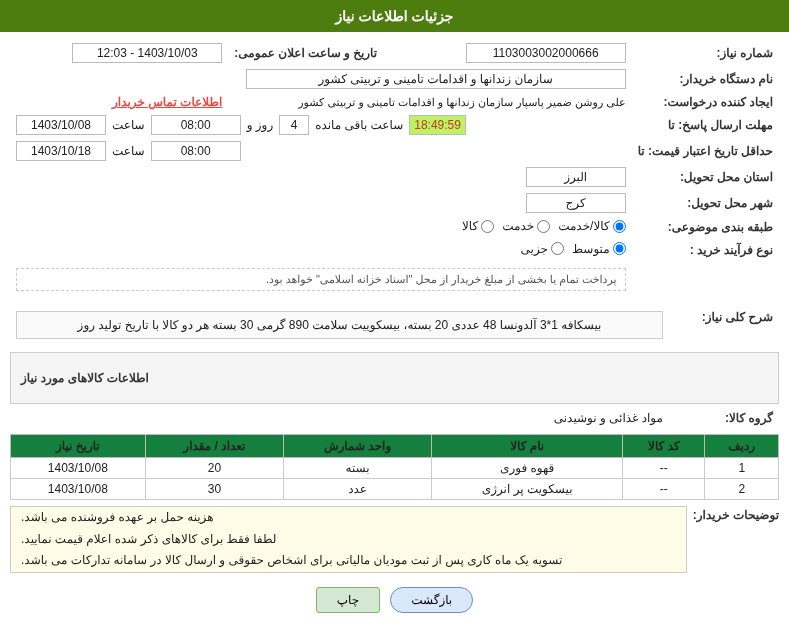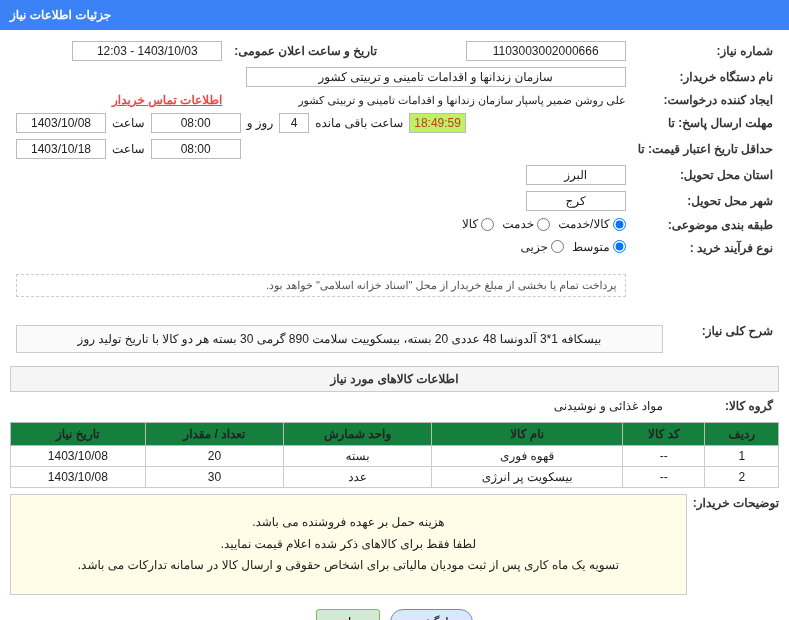--- a/index.html
+++ b/index.html
@@ -10,25 +10,25 @@
       direction: rtl;
       color: #222;
     }
     .page-container {
       width: 789px;
       min-height: 620px;
       background: #fff;
       margin: 0 auto;
     }
     .header {
-      background: #3b82f6;
+      background: #4d7c0f;
       color: #fff;
-      text-align: left;
+      text-align: center;
       padding: 8px 10px;
-      font-size: 12px;
+      font-size: 14px;
       font-weight: bold;
     }
     .main-content {
       padding: 8px 10px;
     }
     .info-table {
       width: 100%;
       border-collapse: collapse;
       margin-bottom: 6px;
     }
@@ -43,25 +43,25 @@
       white-space: nowrap;
       text-align: right;
       width: 110px;
     }
     .value-cell {
       text-align: right;
     }
     .section-title {
       background: #f5f5f5;
       border: 1px solid #ccc;
-      padding: 5px 10px;
+      padding: 18px 10px;
       font-weight: bold;
       color: #333;
       margin: 6px 0 4px 0;
-      text-align: center;
+      text-align: left;
     }
     .data-table {
       width: 100%;
       border-collapse: collapse;
       margin-bottom: 6px;
       font-size: 12px;
     }
     .data-table th {
       background: #15803d;
       border: 1px solid #bbb;
@@ -69,24 +69,24 @@
       text-align: center;
       font-weight: bold;
     }
     .data-table td {
       border: 1px solid #ccc;
       padding: 3px 6px;
       text-align: center;
     }
     .notes-box {
       border: 1px solid #ccc;
-      padding: 17px 10px;
+      padding: 0 10px;
       margin-bottom: 6px;
       background: #fffde7;
-      text-align: center;
+      text-align: left;
       font-size: 12px;
       line-height: 1.8;
     }
     .buyer-notes-row {
       display: flex;
       align-items: flex-start;
       gap: 6px;
     }
     .buyer-label {
       font-weight: bold;
@@ -174,21 +174,21 @@
       font-size: 12px;
       display: inline-block;
       min-width: 30px;
       text-align: center;
     }
     .notice-row {
       border: 1px dashed #ccc;
       padding: 4px 8px;
       font-size: 11px;
       color: #555;
-      margin: 12px 0;
+      margin: 4px 0;
       text-align: right;
     }
     .section-box {
       border: 1px solid #ccc;
       padding: 6px 8px;
       margin: 4px 0;
       background: #fafafa;
       text-align: center;
     }
   </style>

